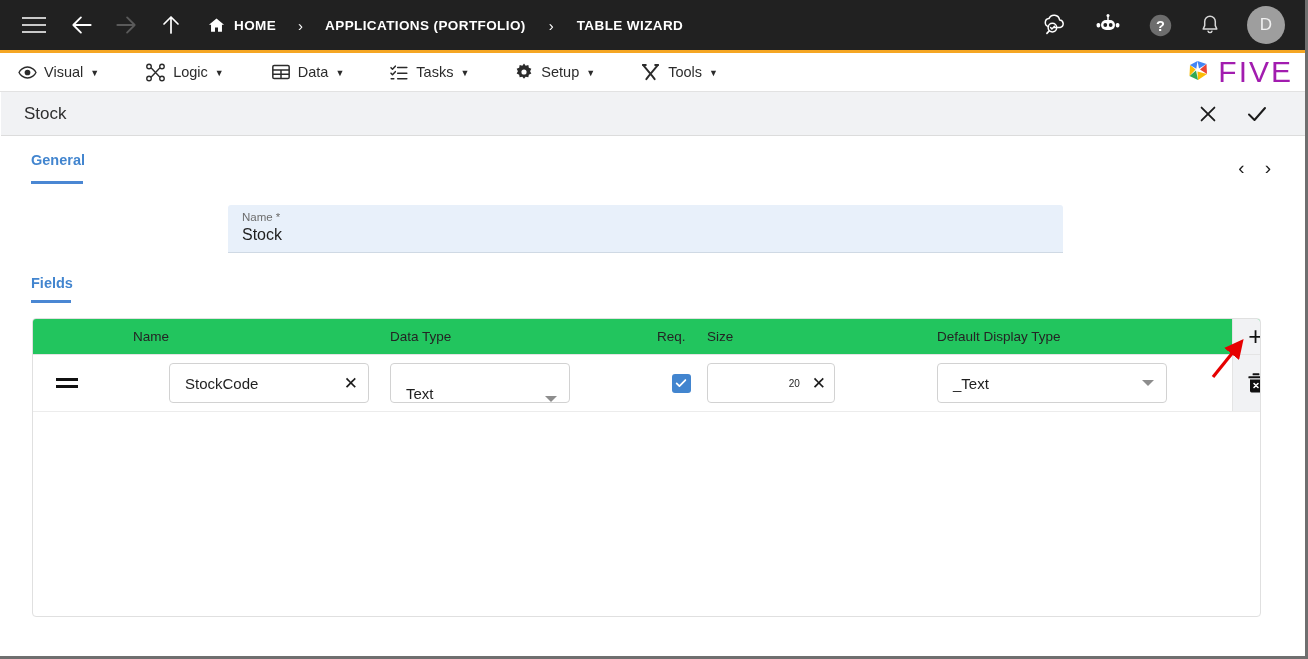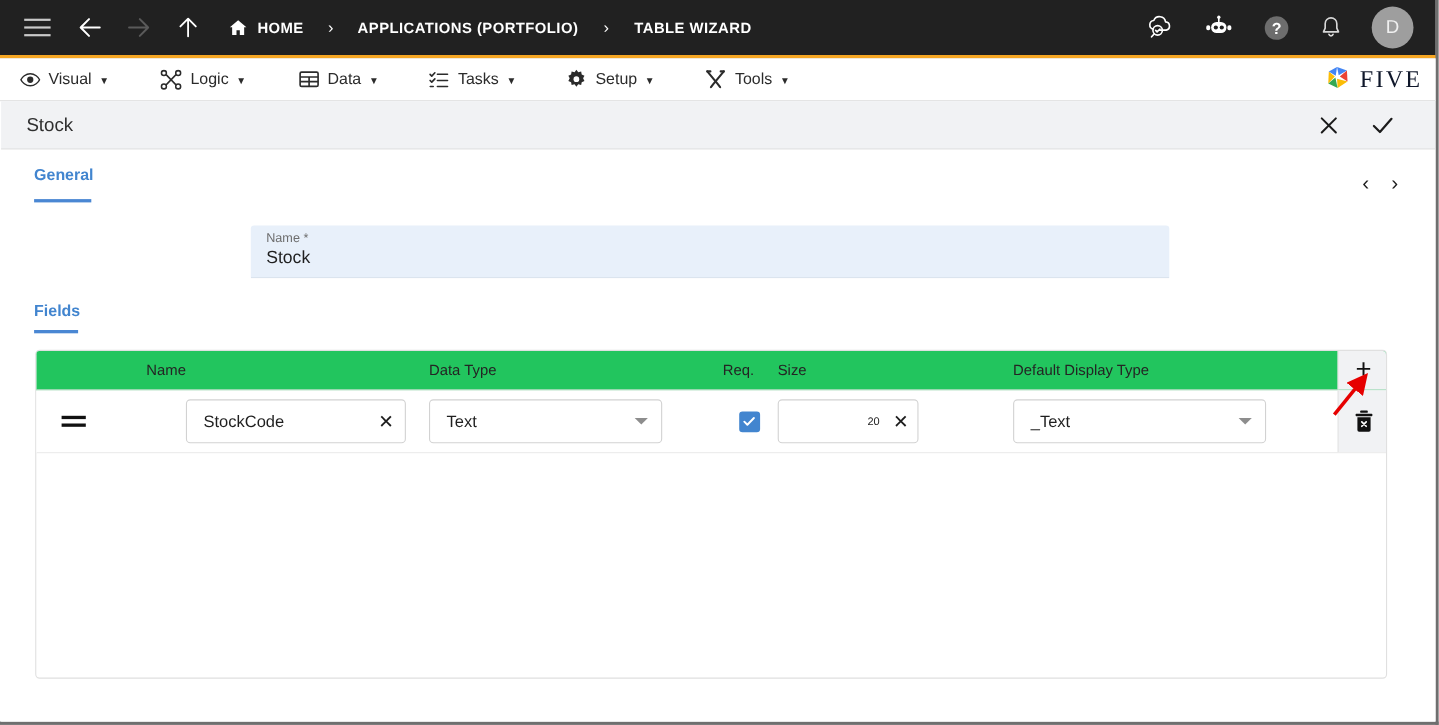--- a/index.html
+++ b/index.html
@@ -72,22 +72,22 @@
     white-space: nowrap;
     cursor: pointer;
   }
   .menu-caret { font-size: 9px; position: relative; top: 1px; }
   .brand {
     position: absolute; right: 12px; top: 50%;
     transform: translateY(-50%);
     display: flex; align-items: center; gap: 7px;
   }
   .brand-word {
-    font-size: 22px; letter-spacing: 2px; color: #0f172a;
-    font-family: Liberation Serif, serif; font-weight: 400;
+    font-size: 30px; letter-spacing: 2px; color: #a21caf;
+    font-family: Liberation Sans, sans-serif; font-weight: 400;
   }
 
   
   .formhead {
     position: absolute; top: 92px; left: 1px;
     width: 1304px; height: 44px;
     background: #f1f2f4;
     display: flex; align-items: center;
     border-bottom: 1px solid #dcdcdc;
   }
@@ -148,21 +148,21 @@
   .trow {
     display: flex; align-items: center;
     height: 57px; background: #ffffff;
     border-bottom: 1px solid #ececec;
   }
   .c-handle { width: 68px; display:flex; align-items:center; justify-content:center; flex:none; }
   .c-name   { width: 285px; flex: none; }
   .c-type   { width: 271px; flex: none; }
   .c-req    { width: 48px;  flex: none; }
   .c-size   { width: 215px; flex: none; }
-  .c-disp   { width: 296px; flex: none; }
+  .c-disp   { width: 296px; flex: none; margin-left: 16px; }
   .c-act    { width: 46px;  flex: none; display:flex; align-items:center; justify-content:center;
               align-self: stretch; background:#f1f2f4; border-left:1px solid #e4e4e4; }
 
   .thead .c-name { padding-left: 32px; }
   .thead .c-type { padding-left: 4px; }
   .thead .c-req  { padding-left: 0px; }
   .thead .c-size { padding-left: 2px; }
   .thead .c-disp { padding-left: 1px; }
 
   .handle { width: 22px; height: 11px; position: relative; cursor: grab; }
@@ -179,21 +179,21 @@
   .in-size { width: 128px; justify-content: flex-end; padding-right: 8px; }
   .in-size .num { margin-right: 12px; font-size: 10px; }
   .clearx { margin-left: auto; cursor: pointer; font-size: 17px; color: #1b1b1b; line-height:1; font-weight:400;}
   .in-size .clearx { margin-left: 0; }
 
   .selectbox {
     height: 40px; border: 1px solid #d2d2d2; border-radius: 4px;
     background: #fff; display: flex; align-items: center;
     font-size: 15px; color: #1f1f1f; padding: 0 12px 0 15px;
   }
-  .sel-type { width: 212px; }
+  .sel-type { width: 180px; align-items: flex-end; }
   .sel-disp { width: 230px; }
   .caret-dn {
     margin-left: auto; width: 0; height: 0;
     border-left: 6px solid transparent; border-right: 6px solid transparent;
     border-top: 6px solid #8d8d8d;
   }
 
   .checkbox {
     width: 19px; height: 19px; border-radius: 3px;
     background: #4285cf; display:flex; align-items:center; justify-content:center;

